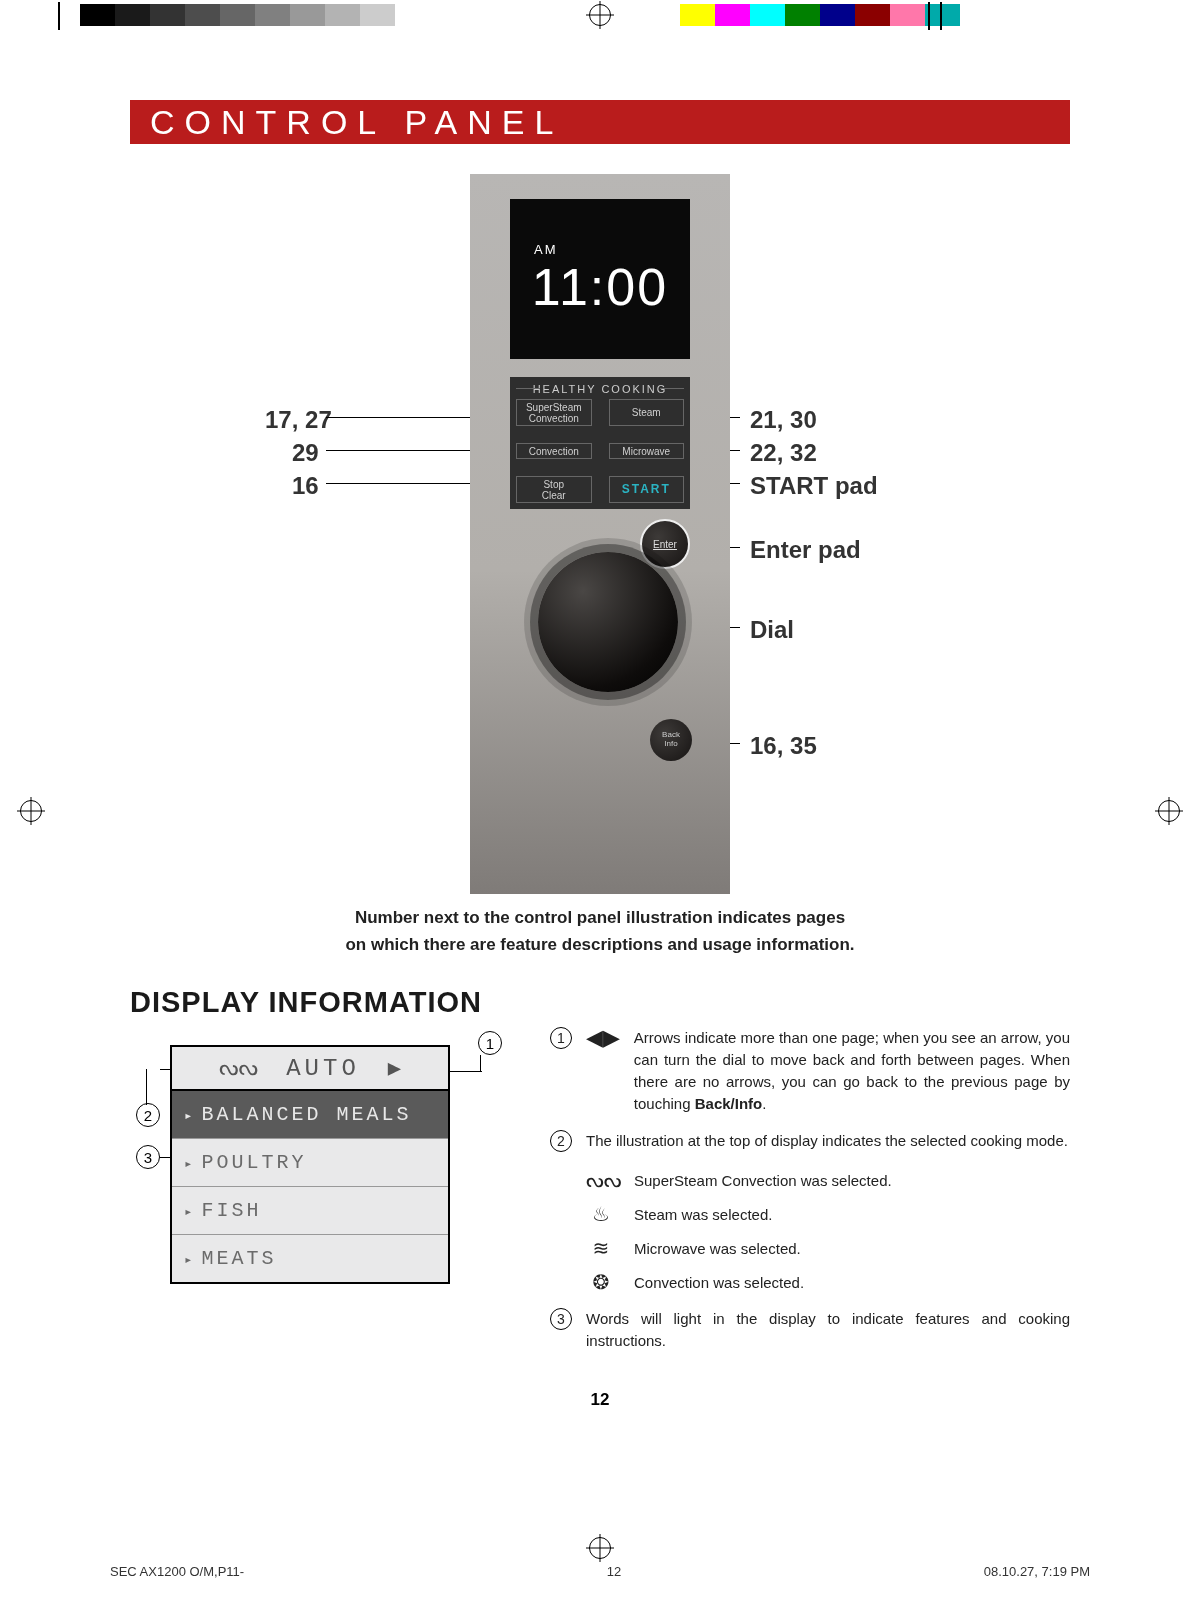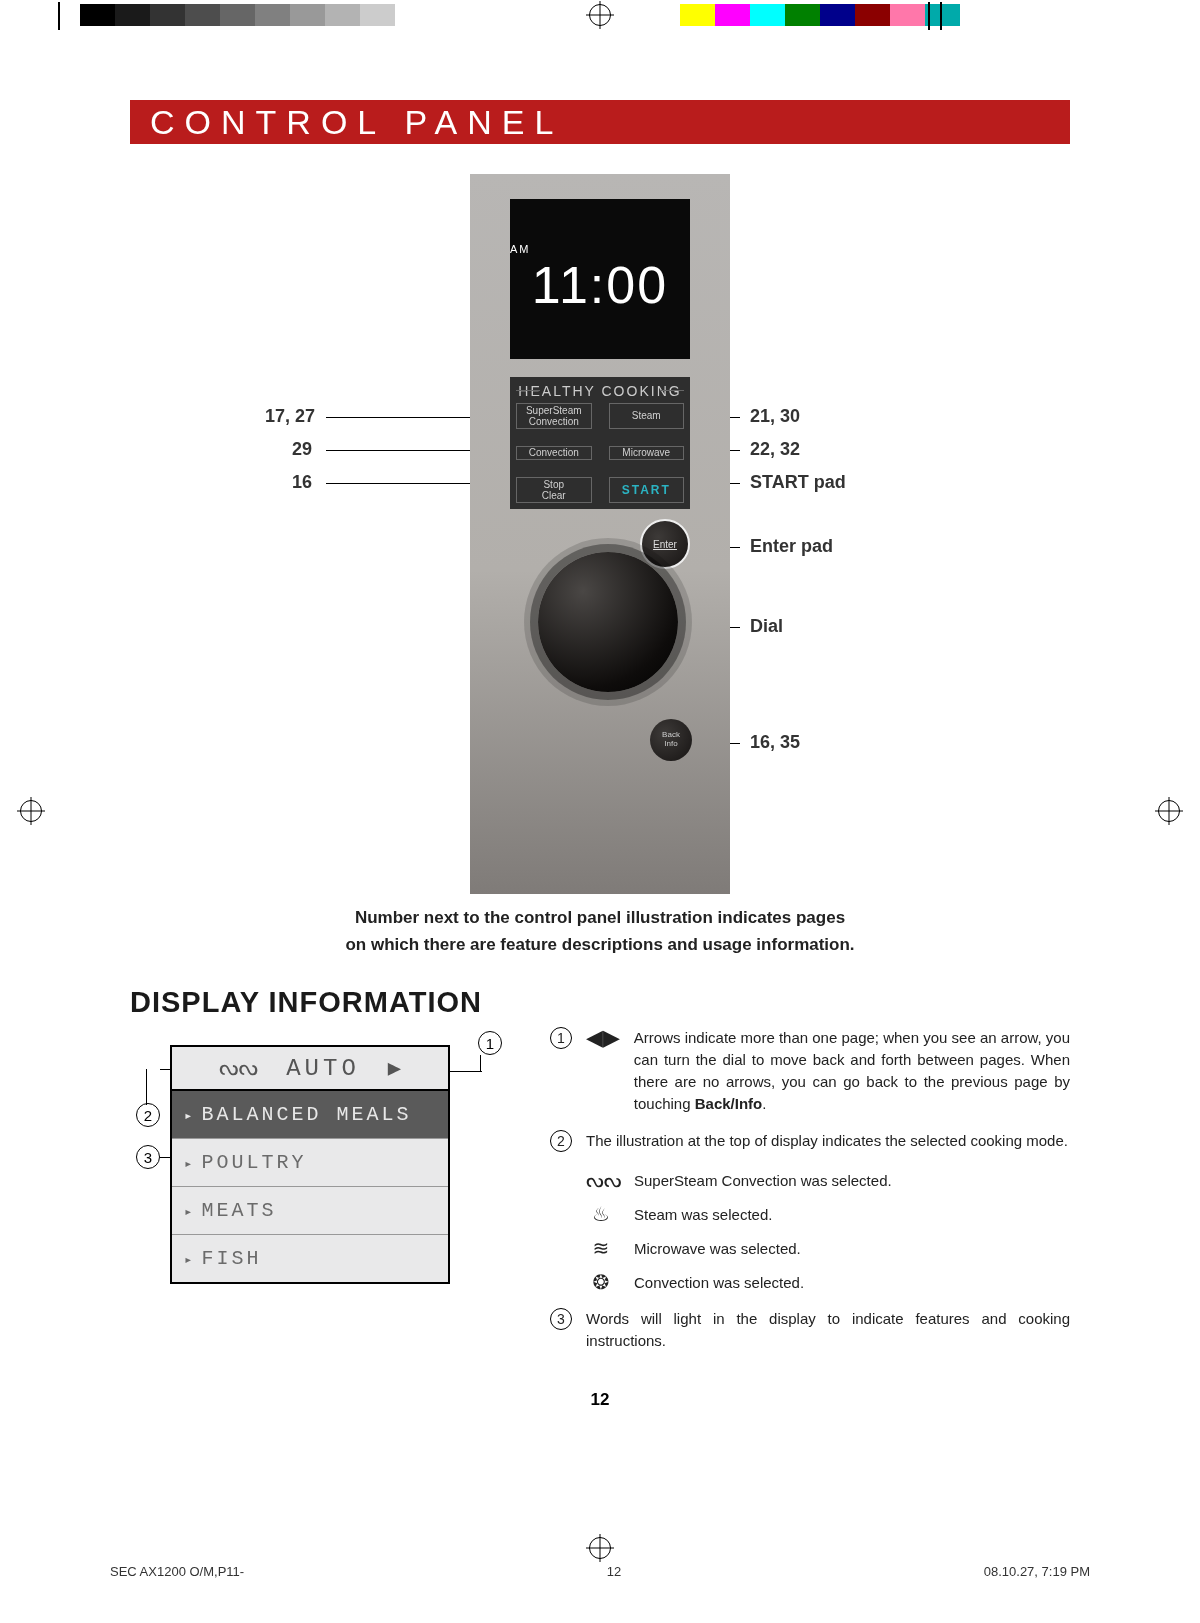--- a/index.html
+++ b/index.html
@@ -80,34 +80,34 @@
     width: 260px; height: 720px;
     background: linear-gradient(to bottom, #b8b6b4 0%, #b2afab 55%, #7f7b78 100%);
   }
   .panel-screen {
     position: absolute;
     left: 40px; top: 25px; width: 180px; height: 160px;
     background: #0a0a0a;
     display: flex; flex-direction: column; align-items: center; justify-content: center;
     color: #fff;
   }
-  .panel-screen .am { font-size: 11px; align-self: flex-start; letter-spacing: 2px; }
+  .panel-screen .am { font-size: 13px; align-self: flex-start; margin-left: 24px; letter-spacing: 2px; }
   .panel-screen .time { font-size: 52px; font-family: Arial, sans-serif; font-weight: 300; letter-spacing: 2px; }
 
   .panel-dark {
     position: absolute;
     left: 40px; top: 203px; width: 180px; height: 132px;
     background: #2e2e2e;
     display: flex; flex-direction: column;
     color: #c9c9c9;
     font-size: 10px;
   }
   .panel-dark .hdr {
     text-align: center; letter-spacing: 2px;
-    font-size: 14px; color: #ccc;
+    font-size: 11px; color: #ccc;
     padding: 6px 0 4px;
     position: relative;
   }
   .panel-dark .hdr::before, .panel-dark .hdr::after {
     content:""; position:absolute; top:50%; width:24px; height:1px; background:#666;
   }
   .panel-dark .hdr::before { left:6px; }
   .panel-dark .hdr::after { right:6px; }
 
   .btn-grid {
@@ -148,21 +148,21 @@
     width: 42px; height: 42px;
     border-radius: 50%;
     background: radial-gradient(circle at 35% 35%, #3d3a38 0%, #1e1b1a 80%);
     display:flex; flex-direction:column; align-items:center; justify-content:center;
     color:#ccc; font-size:8px; line-height:1.1;
   }
 
   
   .lead-label {
     position: absolute;
-    font-size: 18px;
+    font-size: 24px;
     font-weight: bold;
     color: #333;
     white-space: nowrap;
   }
   .lead-line {
     position: absolute;
     height: 1px;
     background: #000;
   }
 
@@ -380,22 +380,22 @@
 
       <div class="disp-screen">
         <div class="disp-header">
           <span class="wisp">ᔓᔓ</span>
           <span class="auto">AUTO</span>
           <span class="arrow">▶</span>
         </div>
         <div id="disp-items">
             <div class="disp-item sel">BALANCED MEALS</div>
             <div class="disp-item">POULTRY</div>
+            <div class="disp-item">FISH</div>
             <div class="disp-item">MEATS</div>
-            <div class="disp-item">FISH</div>
           </div>
       </div>
     </div>
 
     <div class="display-right">
       <div class="info-item">
         <div class="num">1</div>
         <span style="font-size:22px; margin-top:-2px">◀▶</span>
         <div class="txt">
           <span>Arrows indicate more than one page; when you see an arrow, you can turn the dial to move back and forth between pages. When there are no arrows, you can go back to the previous page by touching </span><b>Back/Info</b><span>.</span>

